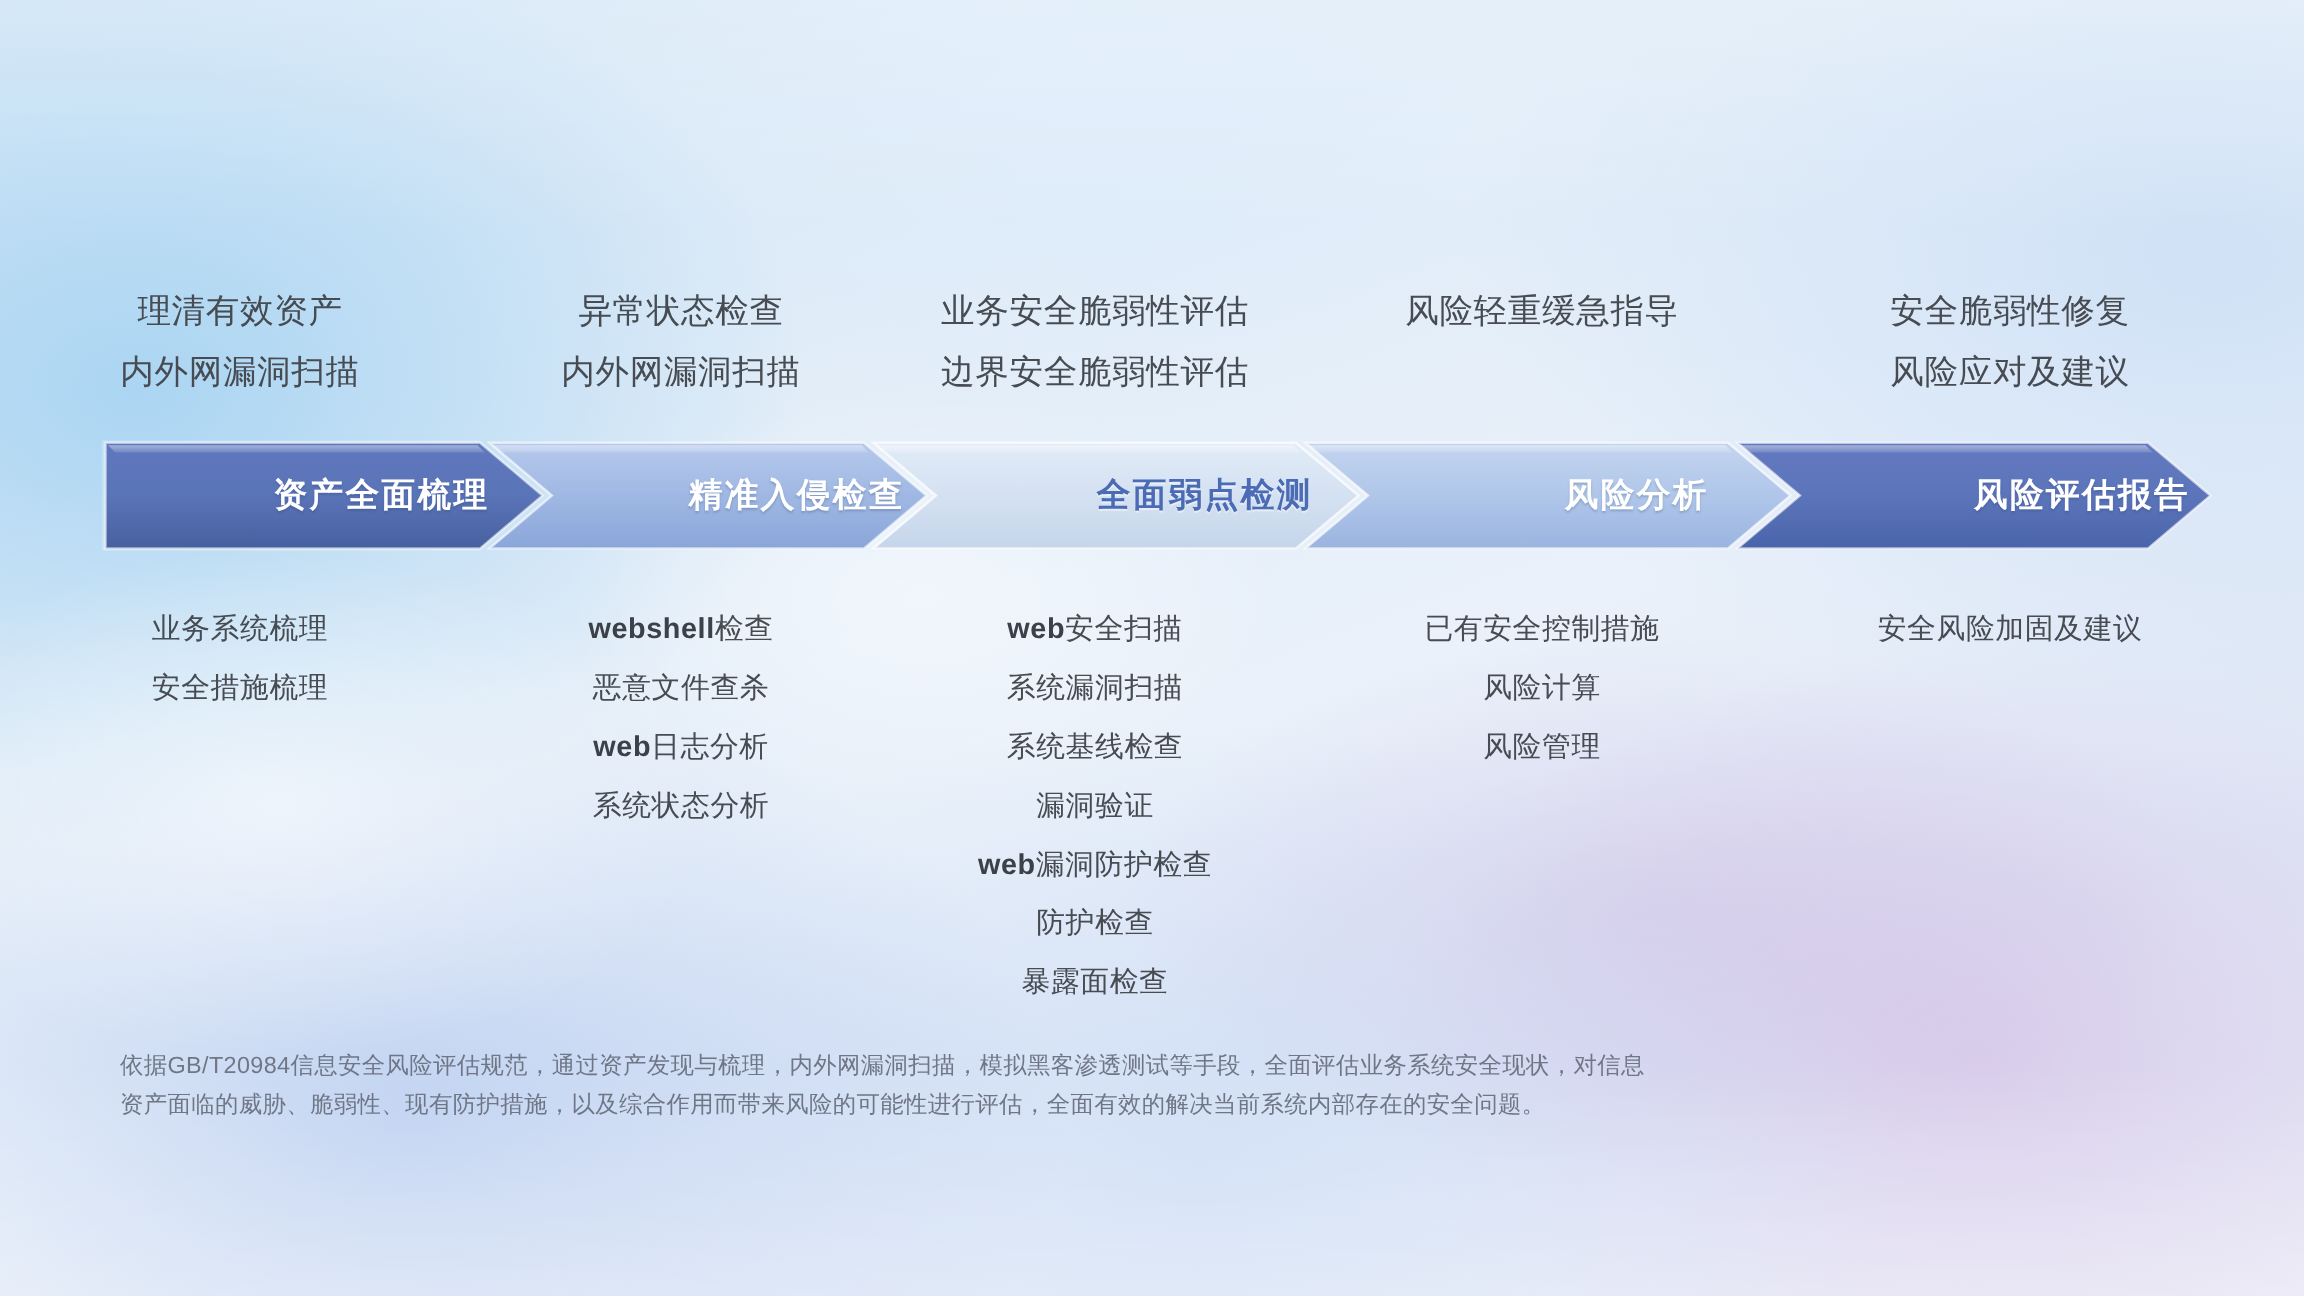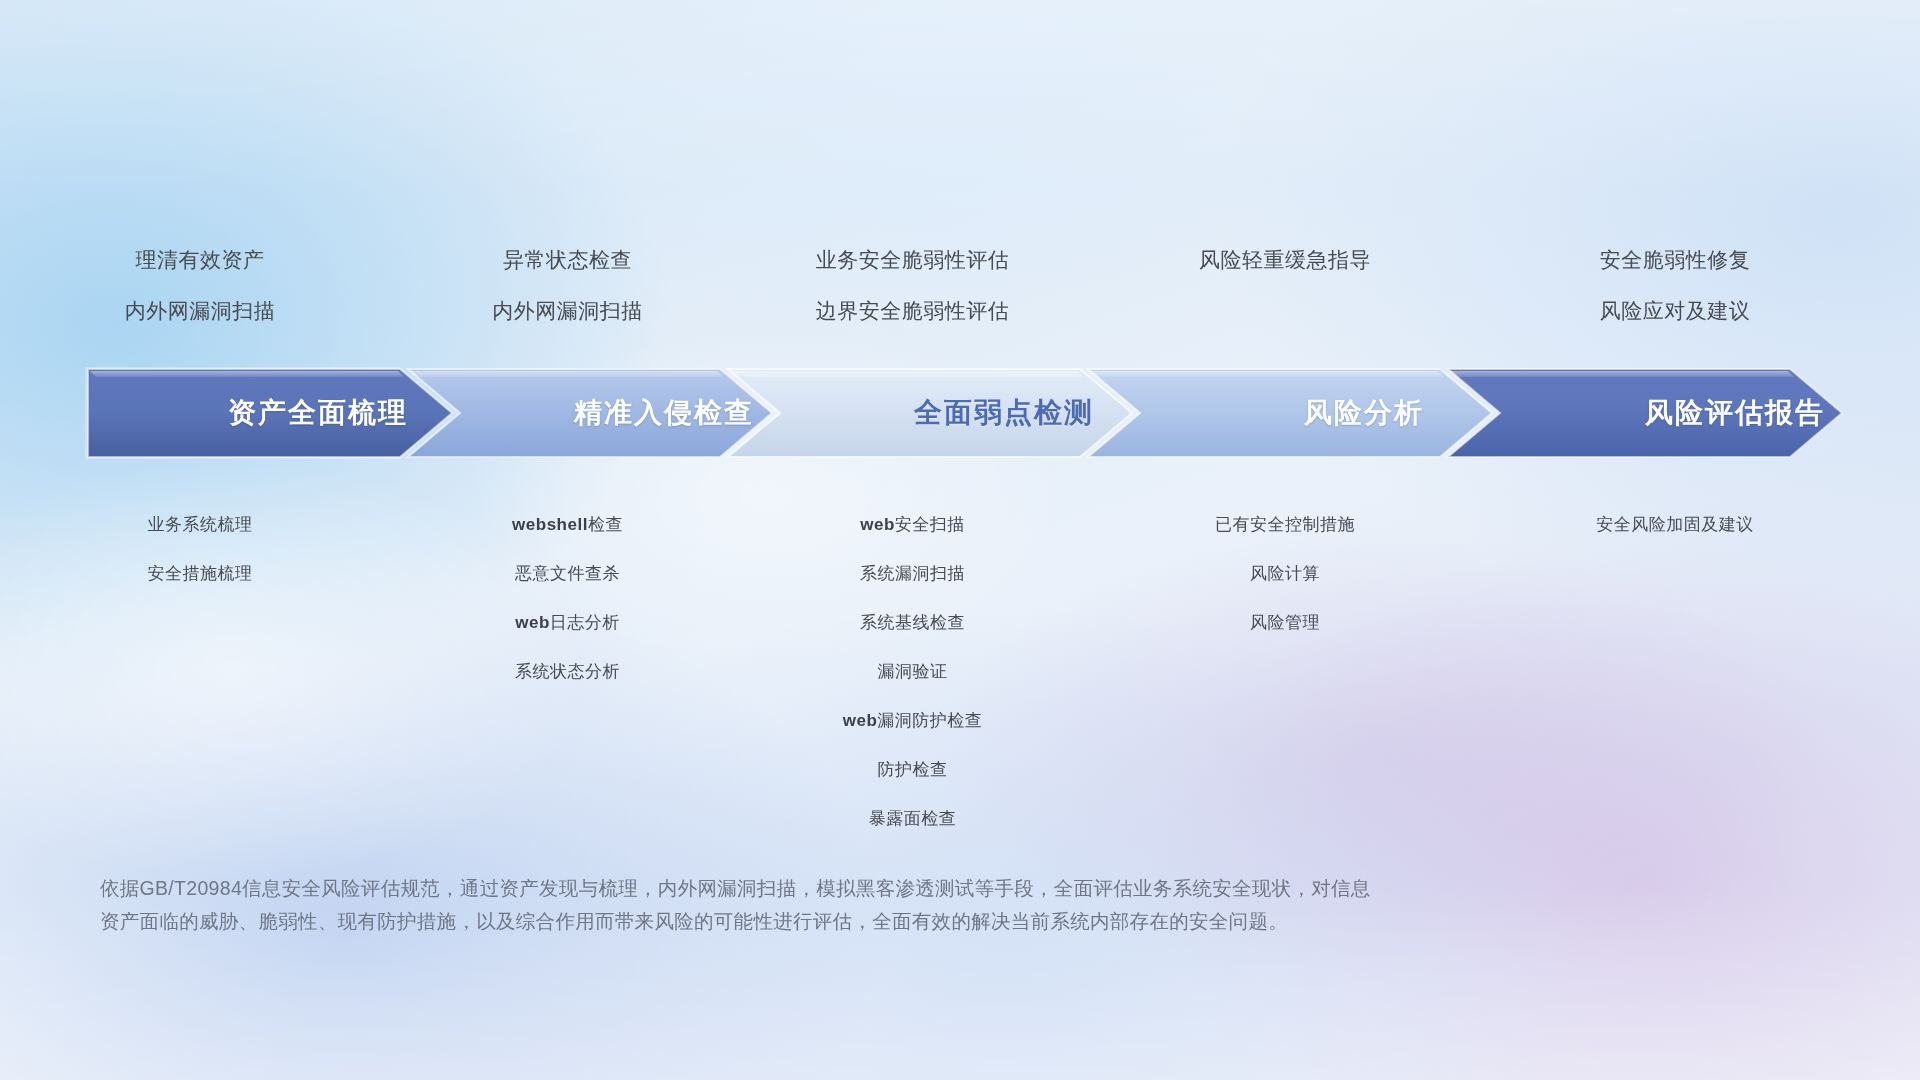--- a/index.html
+++ b/index.html
@@ -54,25 +54,26 @@
     left: 0;
     top: 234px;
     width: 1920px;
     display: flex;
   }
   .col {
     flex: 0 0 auto;
     text-align: center;
   }
   .top-line {
-    font-size: 21px;
+    font-size: 28px;
     color: #474b52;
     line-height: 51px;
     white-space: nowrap;
     letter-spacing: 0.5px;
+    font-family: Liberation Serif, serif;
   }
 
   
   .band {
     left: 0;
     top: 365px;
     width: 1920px;
     height: 96px;
   }
   .band svg { display: block; }
@@ -95,21 +96,21 @@
   .chev-label.dark  { color: #4b6bb5; text-shadow: 0 1px 1px rgba(255,255,255,0.5); }
 
   
   .bottom-row {
     left: 0;
     top: 500px;
     width: 1920px;
     display: flex;
   }
   .bot-line {
-    font-size: 17px;
+    font-size: 24px;
     color: #474b52;
     line-height: 49px;
     white-space: nowrap;
     letter-spacing: 0.5px;
   }
   .bot-line b {
     font-weight: bold;
     color: #3c4048;
   }
 

